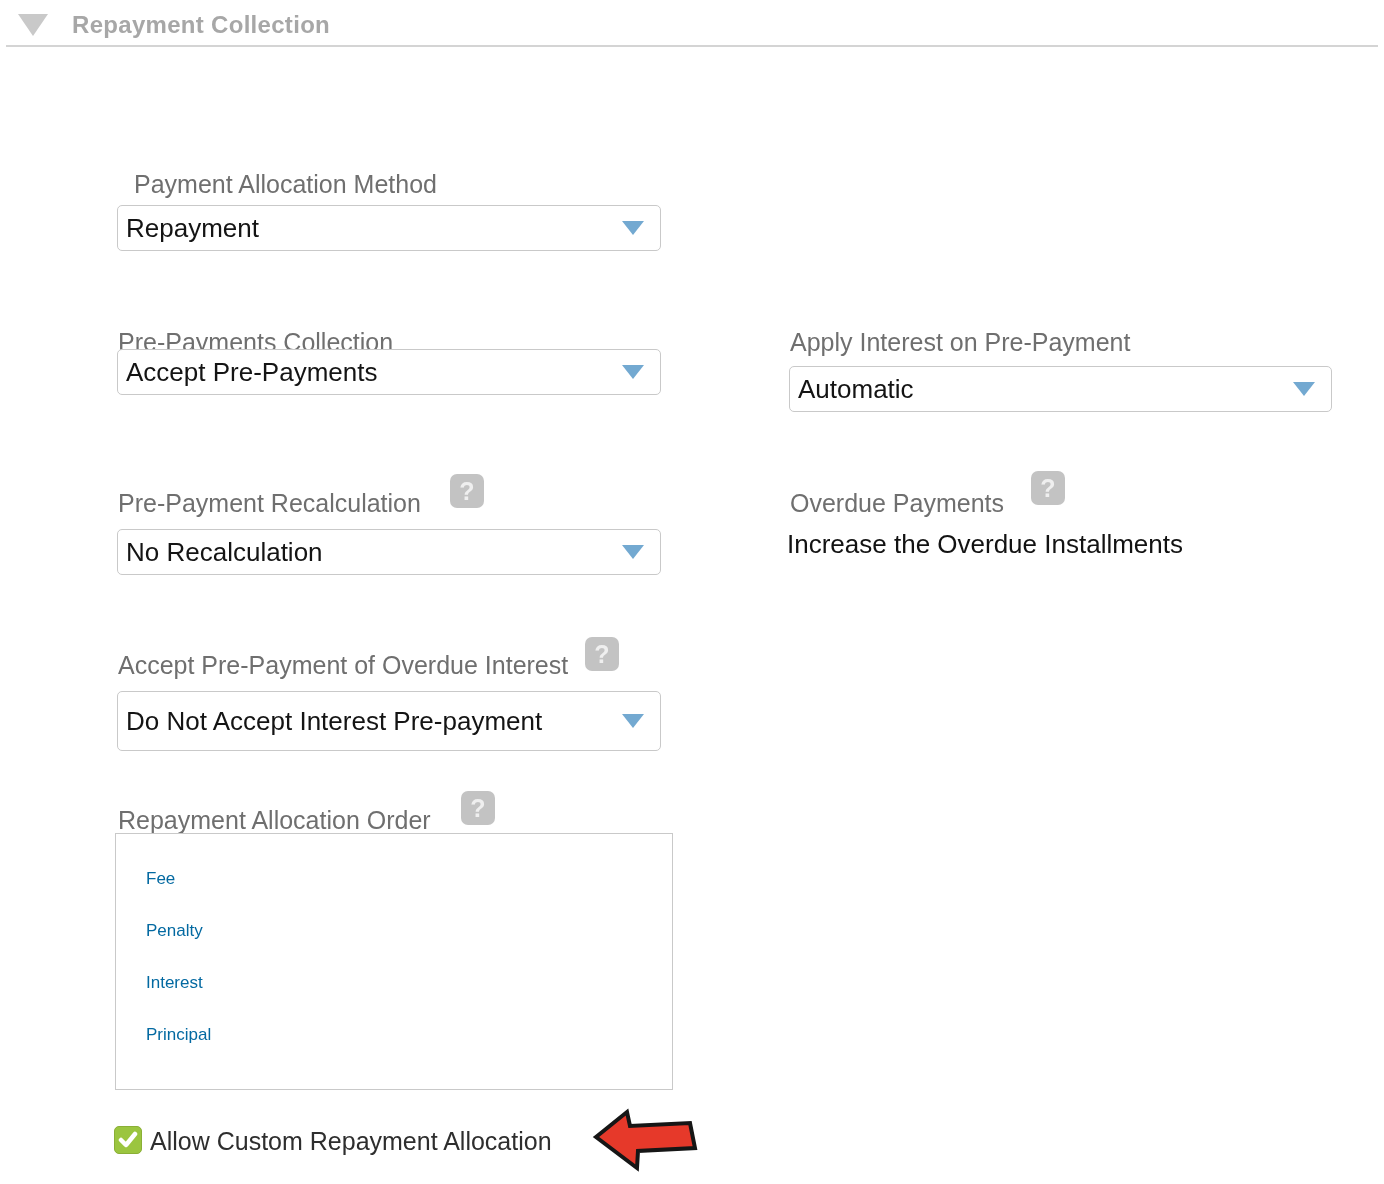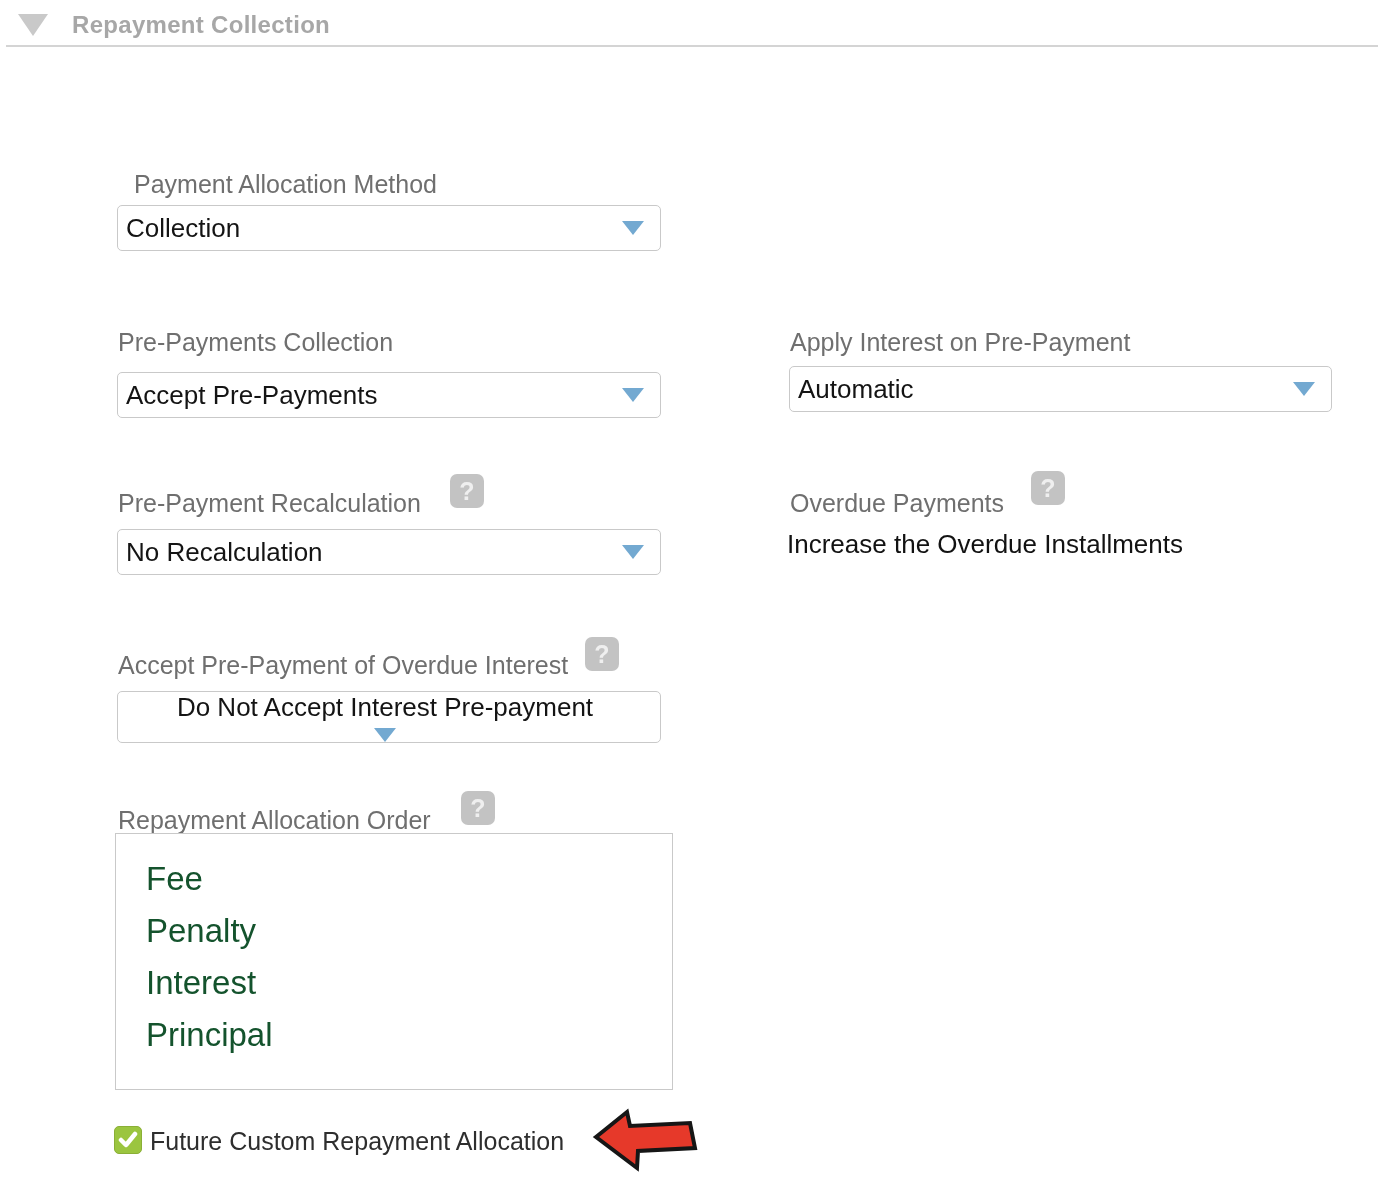--- a/index.html
+++ b/index.html
@@ -37,44 +37,44 @@
     color:#EFEFEF;font-size:25px;font-weight:700;
     display:flex;align-items:center;justify-content:center;cursor:pointer;
     user-select:none;
   }
   .static-value{font-size:26px;color:#121212;white-space:nowrap;}
   
   .listbox{
     box-sizing:border-box;border:1.5px solid #C9C9C9;background:#fff;
     padding:19px 0 0 30px;
   }
-  .list-item{font-size:33px;color:#14532d;height:52px;line-height:52px;cursor:pointer;}
+  .list-item{font-size:17px;color:#0369a1;height:52px;line-height:52px;cursor:pointer;}
   
   .checkbox{
     box-sizing:border-box;width:28px;height:28px;border-radius:5px;
     background:#9BC53F;border:1px solid #8AAF36;
     display:flex;align-items:center;justify-content:center;cursor:pointer;
   }
   .checkbox-label{font-size:25px;color:#2E2E2E;white-space:nowrap;cursor:pointer;}
 </style>
 </head>
 <body>
 
 <div class="abs collapse-triangle" style="left:18px;top:14px;"></div>
 <div class="abs section-title" style="left:60px;top:11px;">Repayment Collection</div>
 <div class="abs divider" style="left:6px;top:45px;width:1372px;"></div>
 
 <div class="abs field-label" style="left:118px;top:170px;margin-left:16px;">Payment Allocation Method</div>
 <div class="abs dropdown" style="left:117px;top:205px;width:544px;height:46px;">
-  <span class="dropdown-value">Collection</span>
+  <span class="dropdown-value">Repayment</span>
   <span class="caret-down"></span>
 </div>
 
 <div class="abs field-label" style="left:118px;top:328px;">Pre-Payments Collection</div>
-<div class="abs dropdown" style="left:117px;top:372px;width:544px;height:46px;">
+<div class="abs dropdown" style="left:117px;top:349px;width:544px;height:46px;">
   <span class="dropdown-value">Accept Pre-Payments</span>
   <span class="caret-down"></span>
 </div>
 
 <div class="abs field-label" style="left:790px;top:328px;">Apply Interest on Pre-Payment</div>
 <div class="abs dropdown" style="left:789px;top:366px;width:543px;height:46px;gap:14px;">
   <span class="dropdown-value">Automatic</span>
   <span class="caret-down"></span>
 </div>
 
@@ -84,36 +84,36 @@
   <span class="dropdown-value">No Recalculation</span>
   <span class="caret-down"></span>
 </div>
 
 <div class="abs field-label" style="left:790px;top:489px;">Overdue Payments</div>
 <div class="abs help-icon" style="left:1031px;top:471px;">?</div>
 <div class="abs static-value" style="left:787px;top:529px;">Increase the Overdue Installments</div>
 
 <div class="abs field-label" style="left:118px;top:651px;">Accept Pre-Payment of Overdue Interest</div>
 <div class="abs help-icon" style="left:585px;top:637px;">?</div>
-<div class="abs dropdown" style="left:117px;top:691px;width:544px;height:52px;flex-direction:column;">
+<div class="abs dropdown" style="left:117px;top:691px;width:544px;height:60px;">
   <span class="dropdown-value">Do Not Accept Interest Pre-payment</span>
   <span class="caret-down"></span>
 </div>
 
 <div class="abs field-label" style="left:118px;top:806px;">Repayment Allocation Order</div>
 <div class="abs help-icon" style="left:461px;top:791px;">?</div>
 <div class="abs listbox" style="left:115px;top:833px;width:558px;height:257px;">
   <div class="list-item">Fee</div>
   <div class="list-item">Penalty</div>
   <div class="list-item">Interest</div>
   <div class="list-item">Principal</div>
 </div>
 
 <div class="abs checkbox" style="left:114px;top:1126px;">
   <svg width="20" height="18" viewBox="0 0 20 18">
     <path d="M3 9 L8 14 L17 3" fill="none" stroke="#ffffff" stroke-width="4.5" stroke-linecap="round" stroke-linejoin="round"></path>
   </svg>
 </div>
-<div class="abs checkbox-label" style="left:150px;top:1127px;">Future Custom Repayment Allocation</div>
+<div class="abs checkbox-label" style="left:150px;top:1127px;">Allow Custom Repayment Allocation</div>
 
 <svg class="abs" style="left:592px;top:1106px;" width="108" height="70" viewBox="0 0 108 70">
   <polygon points="4,31 35,6 38,20 98,17 103,42 46,45 45,62" fill="#E6392A" stroke="#161616" stroke-width="4" stroke-linejoin="miter"></polygon>
 </svg>
 
 </body></html>

